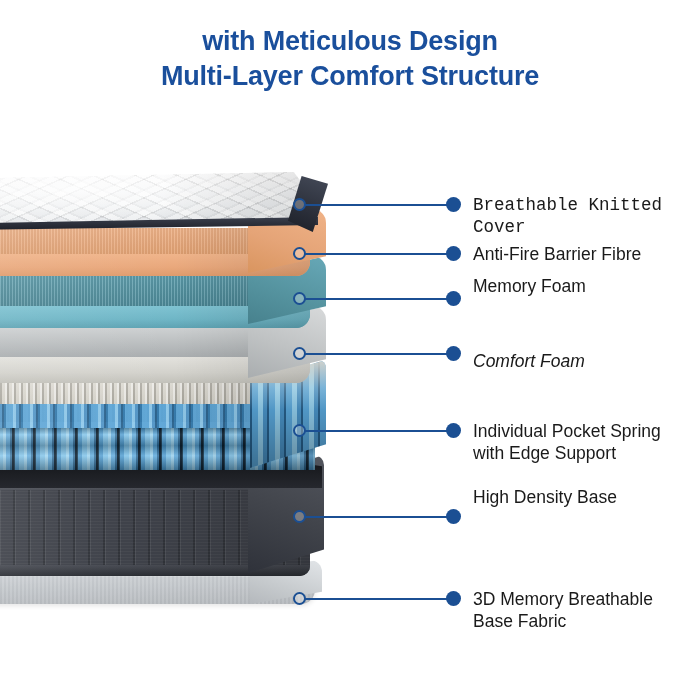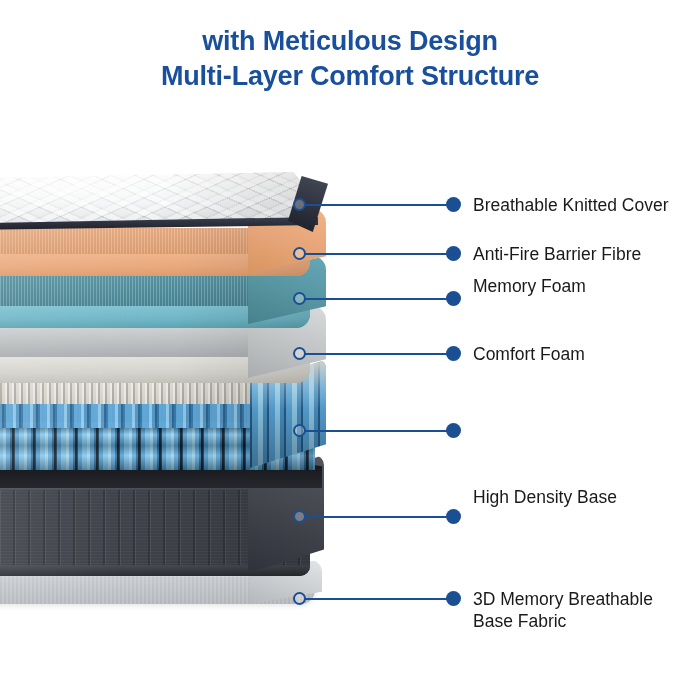--- a/index.html
+++ b/index.html
@@ -263,48 +263,50 @@
 
   <div style="position:absolute;left:288px;top:176px;width:40px;height:56px;
        background:linear-gradient(200deg,#454b59 0%,#2b2f3a 60%,#1c1f27 100%);
        clip-path:polygon(34% 0%,100% 14%,62% 100%,0% 80%);border-radius:3px;"></div>
 
   <div class="callout" style="left:0;top:204px;">
     <span class="c-line" style="left:305px;width:150px;"></span>
     <span class="c-ring" style="left:293px;"></span>
     <span class="c-dot" style="left:446px;"></span>
   </div>
-  <div class="c-label" style="top:194px;">Breathable Knitted Cover</div>
+  <div class="c-label" style="top:194px;font-family:Liberation Mono, monospace;">Breathable Knitted Cover</div>
 
   <div class="callout" style="left:0;top:253px;">
     <span class="c-line" style="left:305px;width:150px;"></span>
     <span class="c-ring" style="left:293px;"></span>
     <span class="c-dot" style="left:446px;"></span>
   </div>
   <div class="c-label" style="top:243px;">Anti-Fire Barrier Fibre</div>
 
   <div class="callout" style="left:0;top:298px;">
     <span class="c-line" style="left:305px;width:150px;"></span>
     <span class="c-ring" style="left:293px;"></span>
     <span class="c-dot" style="left:446px;"></span>
   </div>
   <div class="c-label" style="top:275px;">Memory Foam</div>
 
   <div class="callout" style="left:0;top:353px;">
     <span class="c-line" style="left:305px;width:150px;"></span>
     <span class="c-ring" style="left:293px;"></span>
     <span class="c-dot" style="left:446px;"></span>
   </div>
-  <div class="c-label" style="top:343px;">Comfort Foam</div>
+  <div class="c-label" style="top:350px;font-style:italic;">Comfort Foam</div>
 
   <div class="callout" style="left:0;top:430px;">
     <span class="c-line" style="left:305px;width:150px;"></span>
     <span class="c-ring" style="left:293px;"></span>
     <span class="c-dot" style="left:446px;"></span>
   </div>
+  <div class="c-label" style="top:420px;">Individual Pocket Spring
+with Edge Support</div>
 
   <div class="callout" style="left:0;top:516px;">
     <span class="c-line" style="left:305px;width:150px;"></span>
     <span class="c-ring" style="left:293px;"></span>
     <span class="c-dot" style="left:446px;"></span>
   </div>
   <div class="c-label" style="top:486px;text-align:center;">High Density Base</div>
 
   <div class="callout" style="left:0;top:598px;">
     <span class="c-line" style="left:305px;width:150px;"></span>

